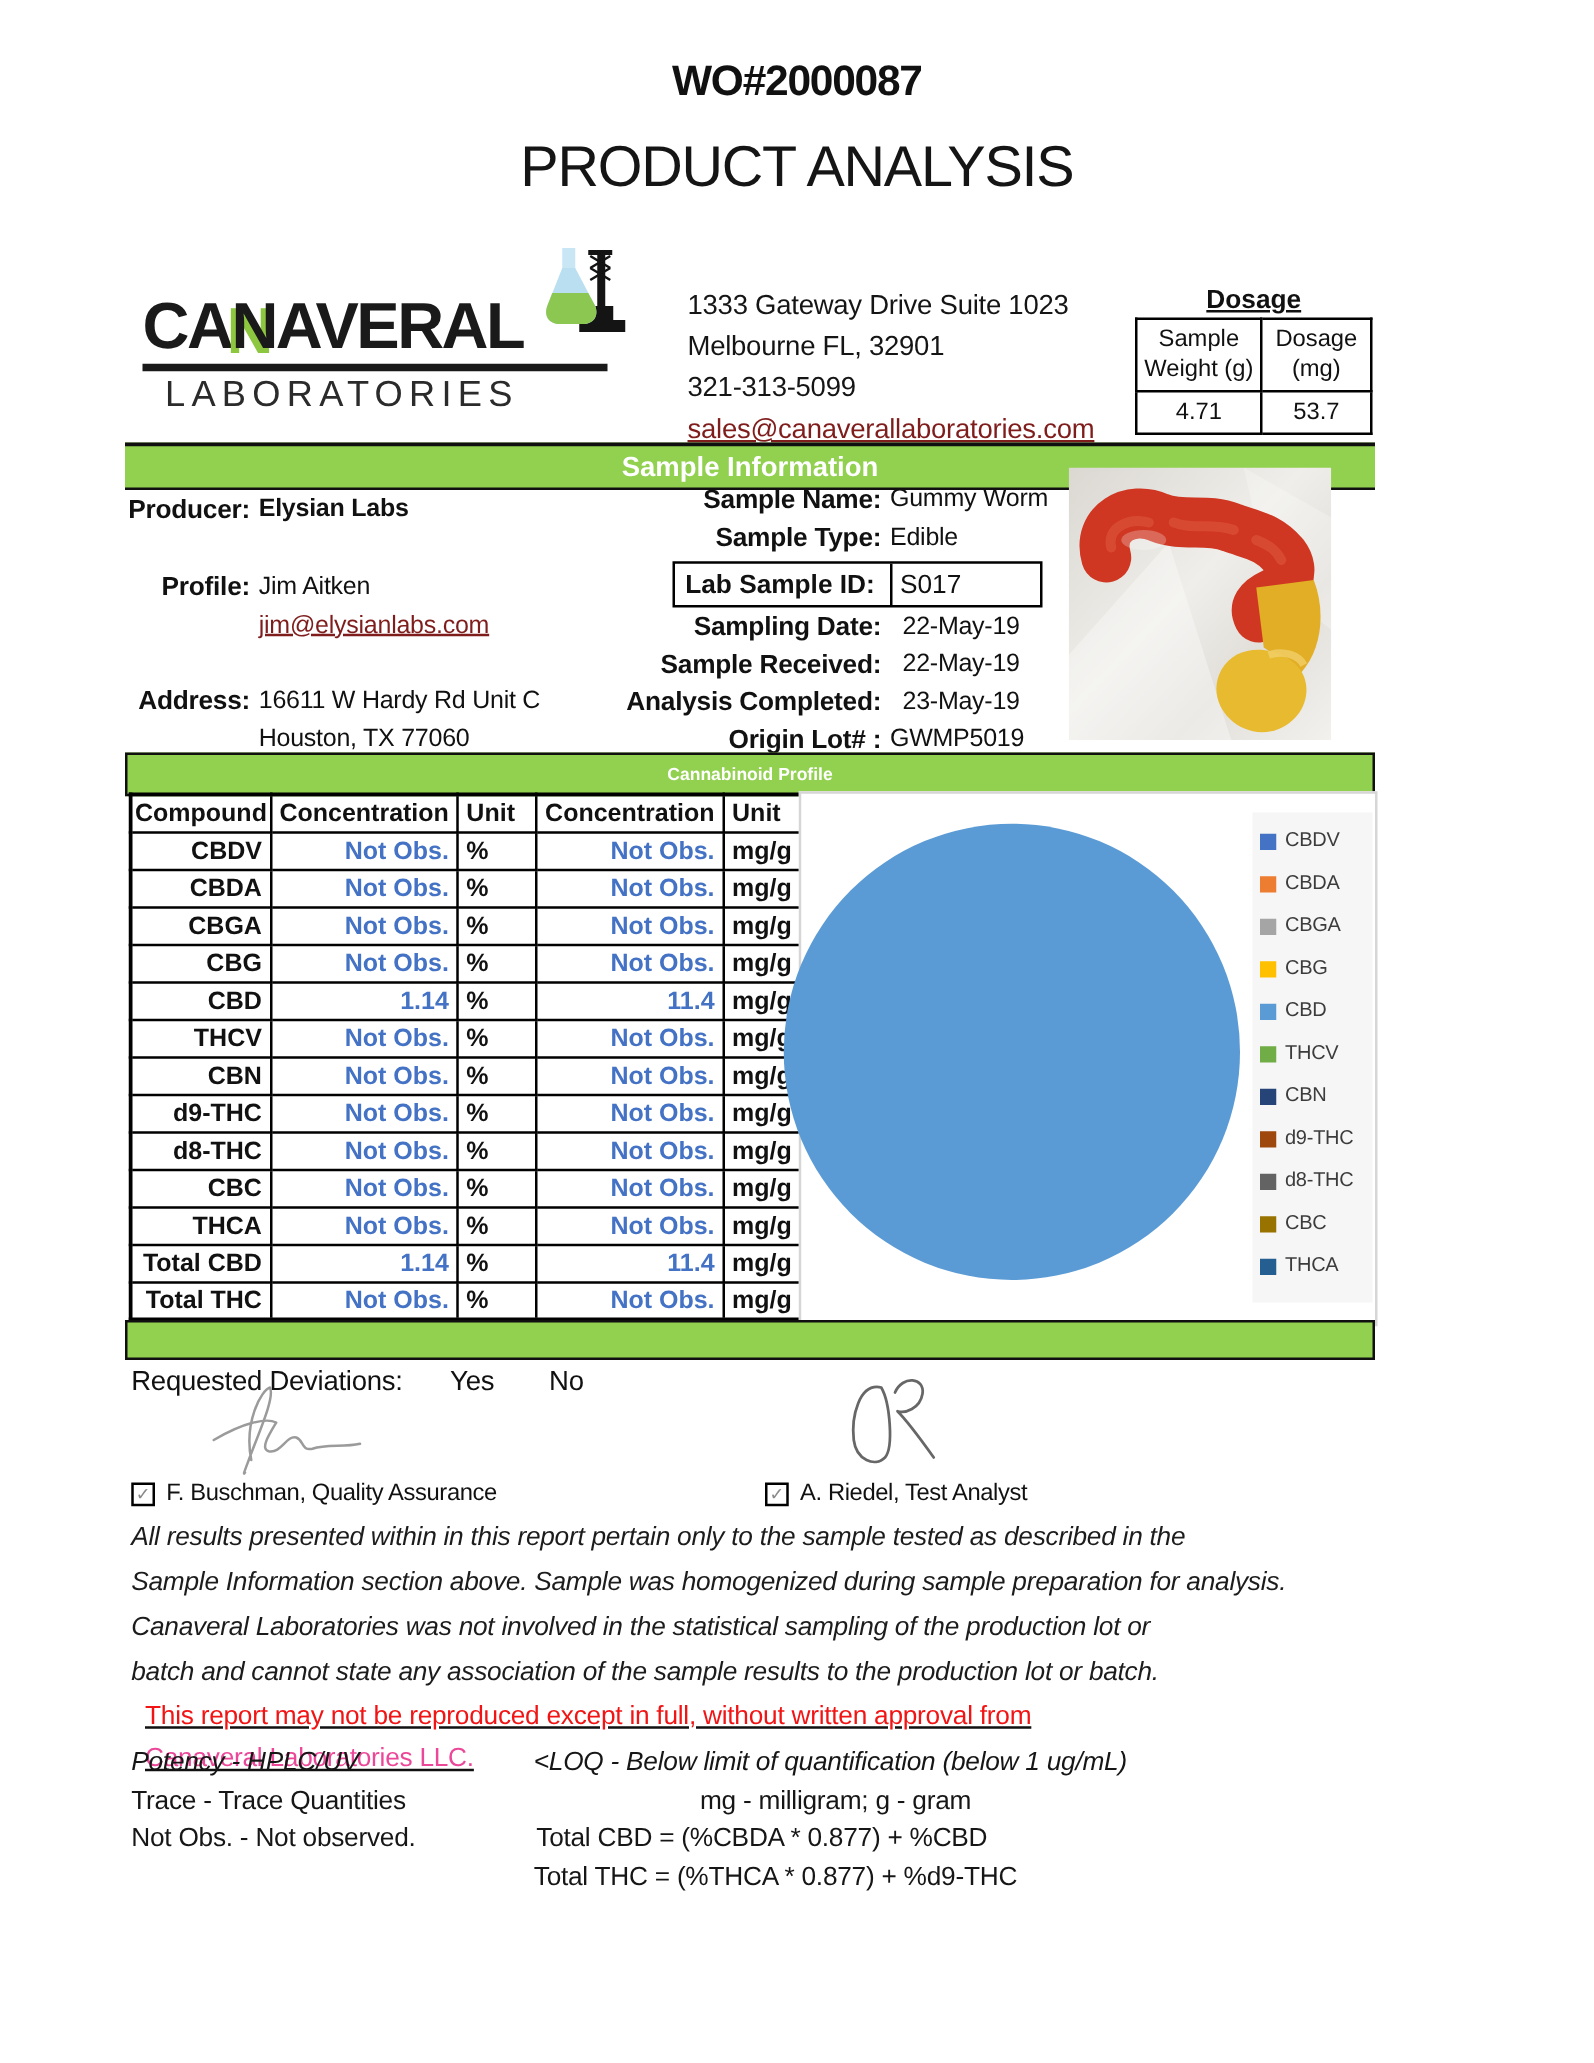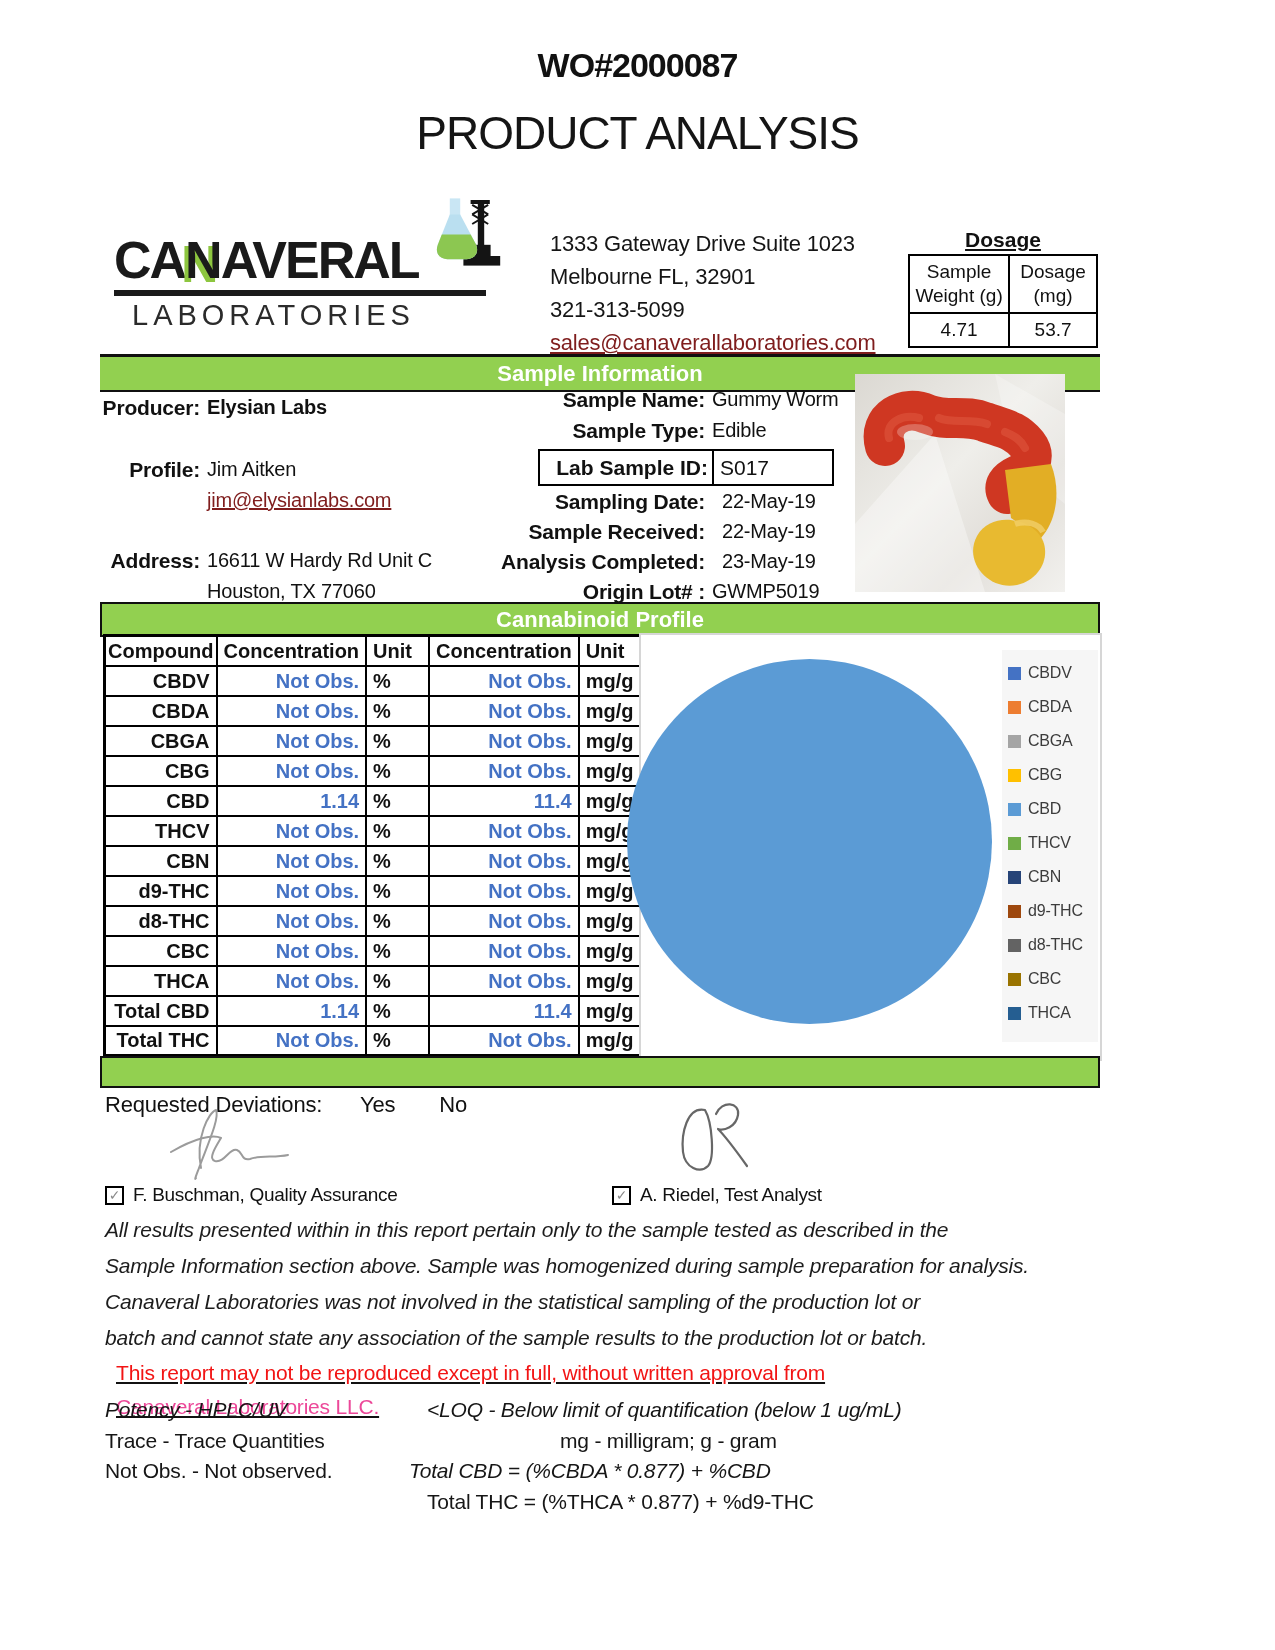--- a/index.html
+++ b/index.html
@@ -25,29 +25,29 @@
   .dosage-title{top:228px;left:908px;width:190px;text-align:center;font-size:21px;font-weight:bold;text-decoration:underline;}
   .dosage-table{top:254px;left:908px;width:190px;border-collapse:collapse;font-size:19px;}
   .dosage-table td{border:2px solid #000;text-align:center;padding:2px 3px;line-height:24px;}
   .dosage-table .hd{height:52px;}
   .dosage-table .vl{height:28px;}
 
   
   .greenbar{left:100px;width:1000px;background:#92D050;color:#fff;font-weight:bold;
             text-align:center;border-top:3px solid #101010;border-bottom:2px solid #101010;}
   .bar-sample{top:354px;height:33px;font-size:22px;line-height:33px;}
-  .bar-cann{top:602px;height:31px;font-size:22px;line-height:31px;border:2px solid #101010;width:996px;}
+  .bar-cann{top:602px;height:31px;font-size:14px;line-height:31px;border:2px solid #101010;width:996px;}
   .bar-bottom{top:1056px;height:28px;border:2px solid #101010;width:996px;}
 
   
   .si-label{font-weight:bold;font-size:21px;text-align:right;letter-spacing:-0.2px;}
   .si-value{font-size:20px;letter-spacing:-0.2px;}
   .bold{font-weight:bold;}
   .idbox{top:449px;left:538px;width:292px;height:33px;border:2px solid #000;display:flex;align-items:center;}
-  .idbox .lbl{width:168px;text-align:right;font-weight:bold;font-size:21px;}
+  .idbox .lbl{width:168px;text-align:center;font-weight:bold;font-size:21px;}
   .idbox .sep{width:2px;height:33px;background:#000;margin-left:4px;}
   .idbox .val{padding-left:6px;font-size:21px;}
 
   
   .cann-table{top:634px;left:103px;border-collapse:collapse;table-layout:fixed;font-size:20px;}
   .cann-table{border:3px solid #000;}
   .cann-table td,.cann-table th{border:2px solid #000;height:30px;padding:0 6px;box-sizing:border-box;
        white-space:nowrap;overflow:hidden;font-weight:bold;line-height:26px;}
   .cann-table th{text-align:left;}
   .col-compound{width:102px;} .col-pct{width:140px;} .col-unit1{width:63px;}
@@ -394,16 +394,16 @@
   <div class="abs notice" style="top:1356px;">
     <div style="color: rgb(242, 20, 20);">This report may not be reproduced except in full, without written approval from</div>
     <div style="color: #ec4899;">Canaveral Laboratories LLC.</div>
   </div>
 
   <div class="abs fnote italic" style="top:1398px;left:105px;">Potency - HPLC/UV</div>
   <div class="abs fnote italic" style="top:1398px;left:427px;">&lt;LOQ - Below limit of quantification (below 1 ug/mL)</div>
   <div class="abs fnote" style="top:1429px;left:105px;">Trace - Trace Quantities</div>
   <div class="abs fnote" style="top:1429px;left:560px;">mg - milligram; g - gram</div>
   <div class="abs fnote" style="top:1459px;left:105px;">Not Obs. - Not observed.</div>
-  <div class="abs fnote" style="top:1459px;left:409px;font-style:italic;">Total CBD = (%CBDA * 0.877) + %CBD</div>
+  <div class="abs fnote" style="top:1459px;left:429px;">Total CBD = (%CBDA * 0.877) + %CBD</div>
   <div class="abs fnote" style="top:1490px;left:427px;">Total THC = (%THCA * 0.877) + %d9-THC</div>
 
 </div>
 
 </body></html>

